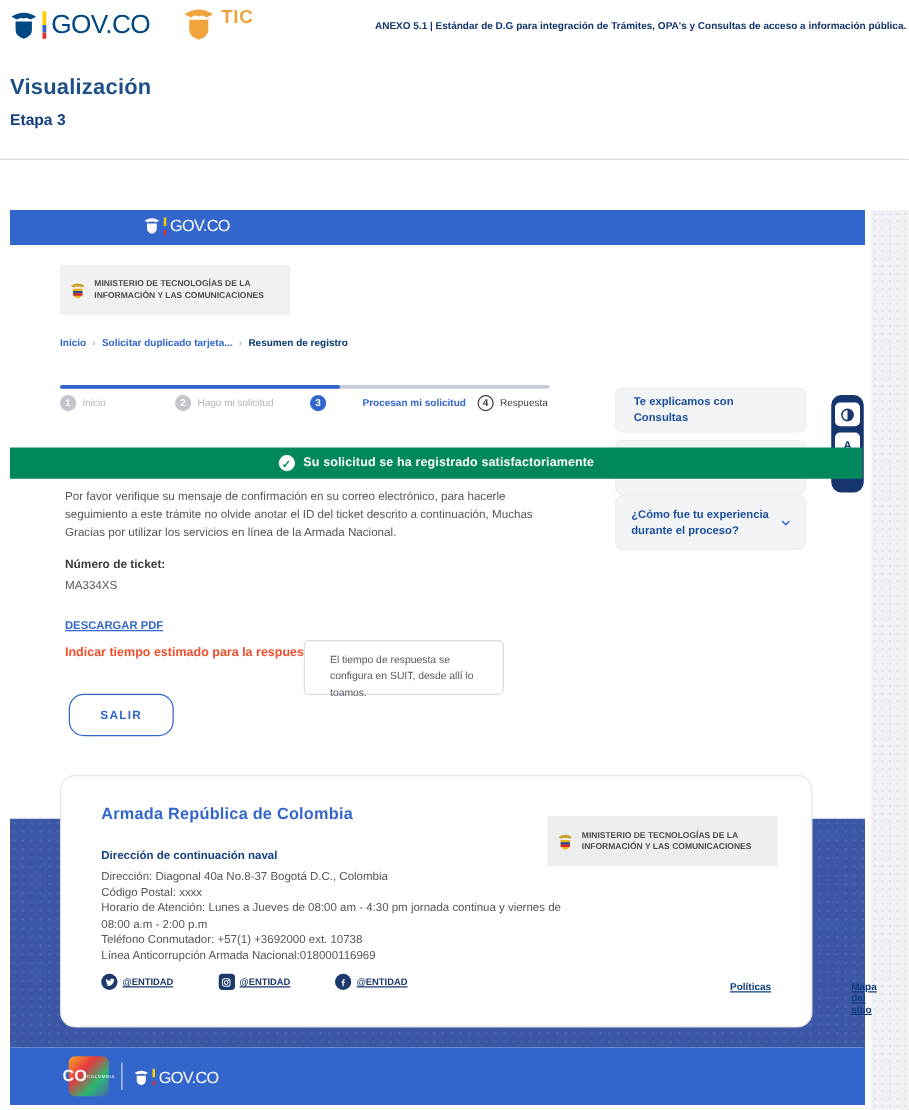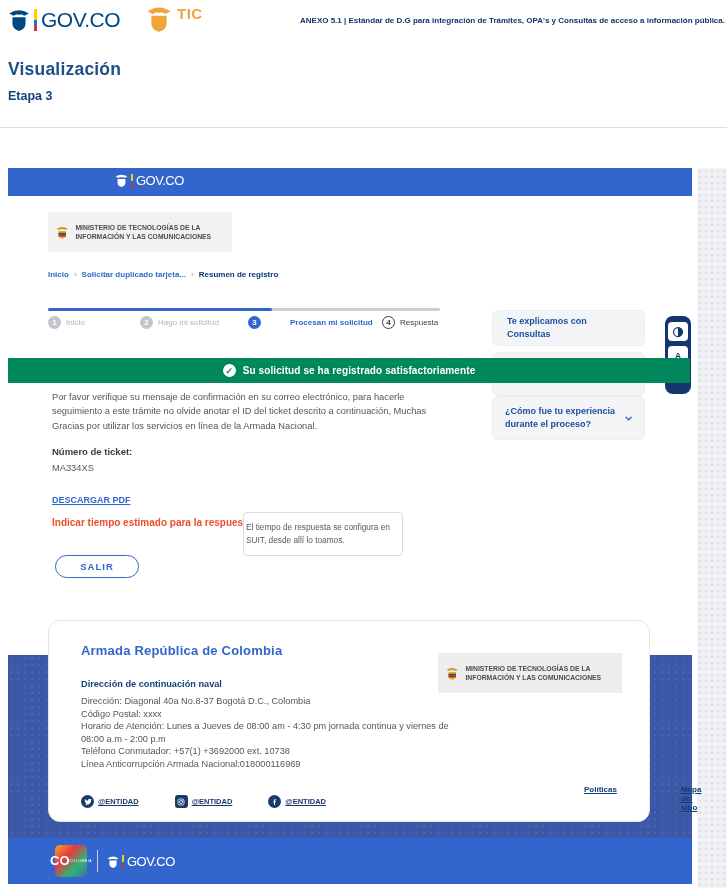--- a/index.html
+++ b/index.html
@@ -72,34 +72,34 @@
 
   .a11y { position:absolute; left:657px; top:148px; width:26px; height:78px; background:var(--widget-navy,#16356F); border-radius:8px; z-index:5; padding-top:6px; }
   .a11y-btn { width:20px; height:19px; background:#fff; border:none; border-radius:4px; margin:0 auto 5px auto; display:flex; align-items:center; justify-content:center; cursor:pointer; }
   .a11y-font { font-size:9px; font-weight:bold; color:var(--widget-navy,#16356F); }
 
   .body-text { position:absolute; left:44px; top:222px; width:400px; font-size:9.3px; color:#53565C; line-height:1.55; }
   .ticket-label { position:absolute; left:44px; top:278px; font-size:9.5px; font-weight:bold; color:#3A3D42; }
   .ticket-value { position:absolute; left:44px; top:295px; font-size:9.3px; color:#55585E; }
   .download-link { position:absolute; left:44px; top:327px; font-size:9px; font-weight:bold; color:var(--accent-blue,#3366CC); text-decoration:underline; cursor:pointer; }
   .red-note { position:absolute; left:44px; top:349px; font-size:10px; font-weight:bold; color:var(--alert-red,#EF4E2B); }
-  .tooltip { position:absolute; left:235px; top:344px; width:160px; height:44px; background:#fff; border:1px solid #D8DBE0; border-radius:4px; padding:8px 2px; }
+  .tooltip { position:absolute; left:235px; top:344px; width:160px; height:44px; background:#fff; border:1px solid #D8DBE0; border-radius:4px; padding:8px 20px; }
   .tooltip-text { font-size:8.3px; color:#55585E; line-height:1.6; }
-  .salir-btn { position:absolute; left:47px; top:387px; width:84px; height:23px; border-radius:12px; border:1.5px solid var(--accent-blue,#3366CC);
+  .salir-btn { position:absolute; left:47px; top:387px; width:84px; height:34px; border-radius:12px; border:1.5px solid var(--accent-blue,#3366CC);
     background:#fff; color:var(--accent-blue,#3366CC); font-size:9.5px; font-weight:bold; letter-spacing:1px; cursor:pointer; font-family:inherit; }
 
   
   .m-footer { position:absolute; left:0; top:487px; width:684px; height:183px; background:var(--footer-navy,#3B57A5);
     background-image:radial-gradient(rgba(255,255,255,.10) 1px, transparent 1px); background-size:7px 7px; }
   .footer-card { position:absolute; left:40px; top:452px; width:602px; height:202px; background:#fff; border:1px solid #E3E6EA; border-radius:12px; z-index:2; }
   .entity-name { position:absolute; left:32px; top:22px; font-size:13px; font-weight:600; color:var(--accent-blue,#3366CC); letter-spacing:0.2px; }
   .dept-name { position:absolute; left:32px; top:58px; font-size:9.2px; font-weight:bold; color:#14417E; }
   .info-lines { position:absolute; left:32px; top:74px; width:380px; font-size:9.2px; color:#53565C; line-height:12.5px; }
   .social-row { position:absolute; left:32px; top:158px; display:flex; gap:36px; align-items:center; }
-  .social-item { display:flex; align-items:center; gap:4px; cursor:pointer;margin-top:16px; }
+  .social-item { display:flex; align-items:center; gap:4px; cursor:pointer; }
   .social-badge { width:13px; height:13px; border-radius:50%; background:#1B3A6B; display:flex; align-items:center; justify-content:center; }
   .social-badge.square { border-radius:3px; }
   .social-label { font-size:7.5px; font-weight:bold; color:#1B3A6B; text-decoration:underline; }
   .ministry-footer { left:389px; top:32px; position:absolute; background:#EDEDEE; }
   .footer-links { position:absolute; left:487px; top:164px; display:flex; gap:16px; }
   .footer-link { font-size:8px; font-weight:bold; color:#0F3D7C; text-decoration:underline; cursor:pointer;padding-left:48px; }
 
   .m-bottombar { position:absolute; left:0; top:670px; width:684px; height:46px; background:var(--accent-blue,#3366CC); }
   .co-logo { position:absolute; left:47px; top:7px; width:32px; height:32px; border-radius:5px;
     background:linear-gradient(135deg,#F7A723 0%,#E6393F 35%,#2BB673 68%,#4A66AC 100%);

